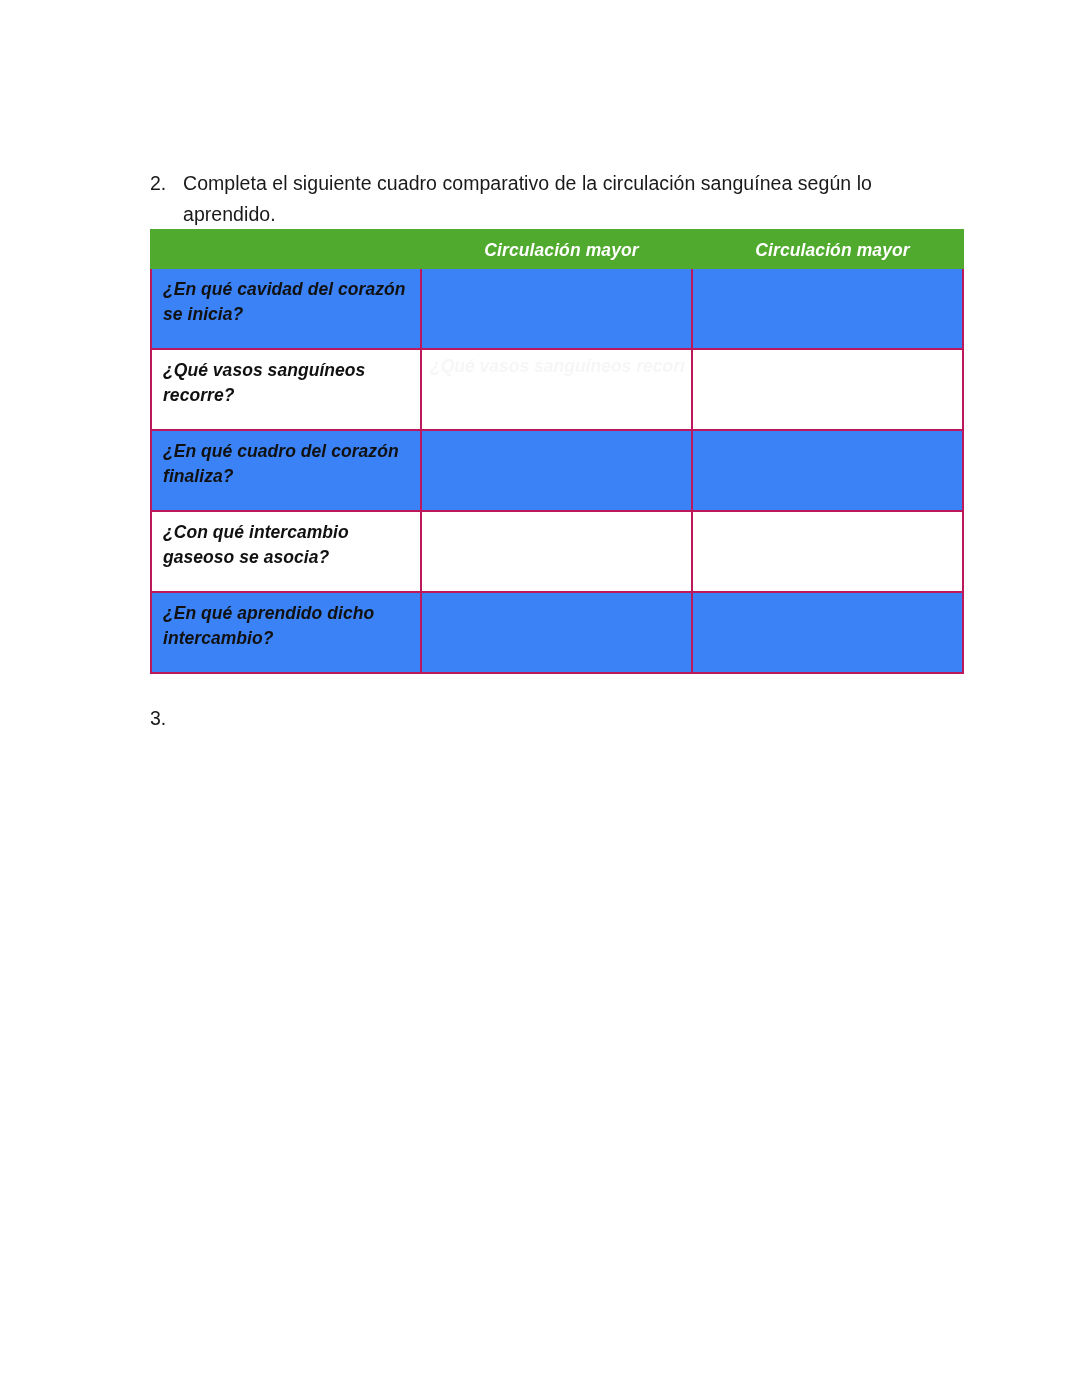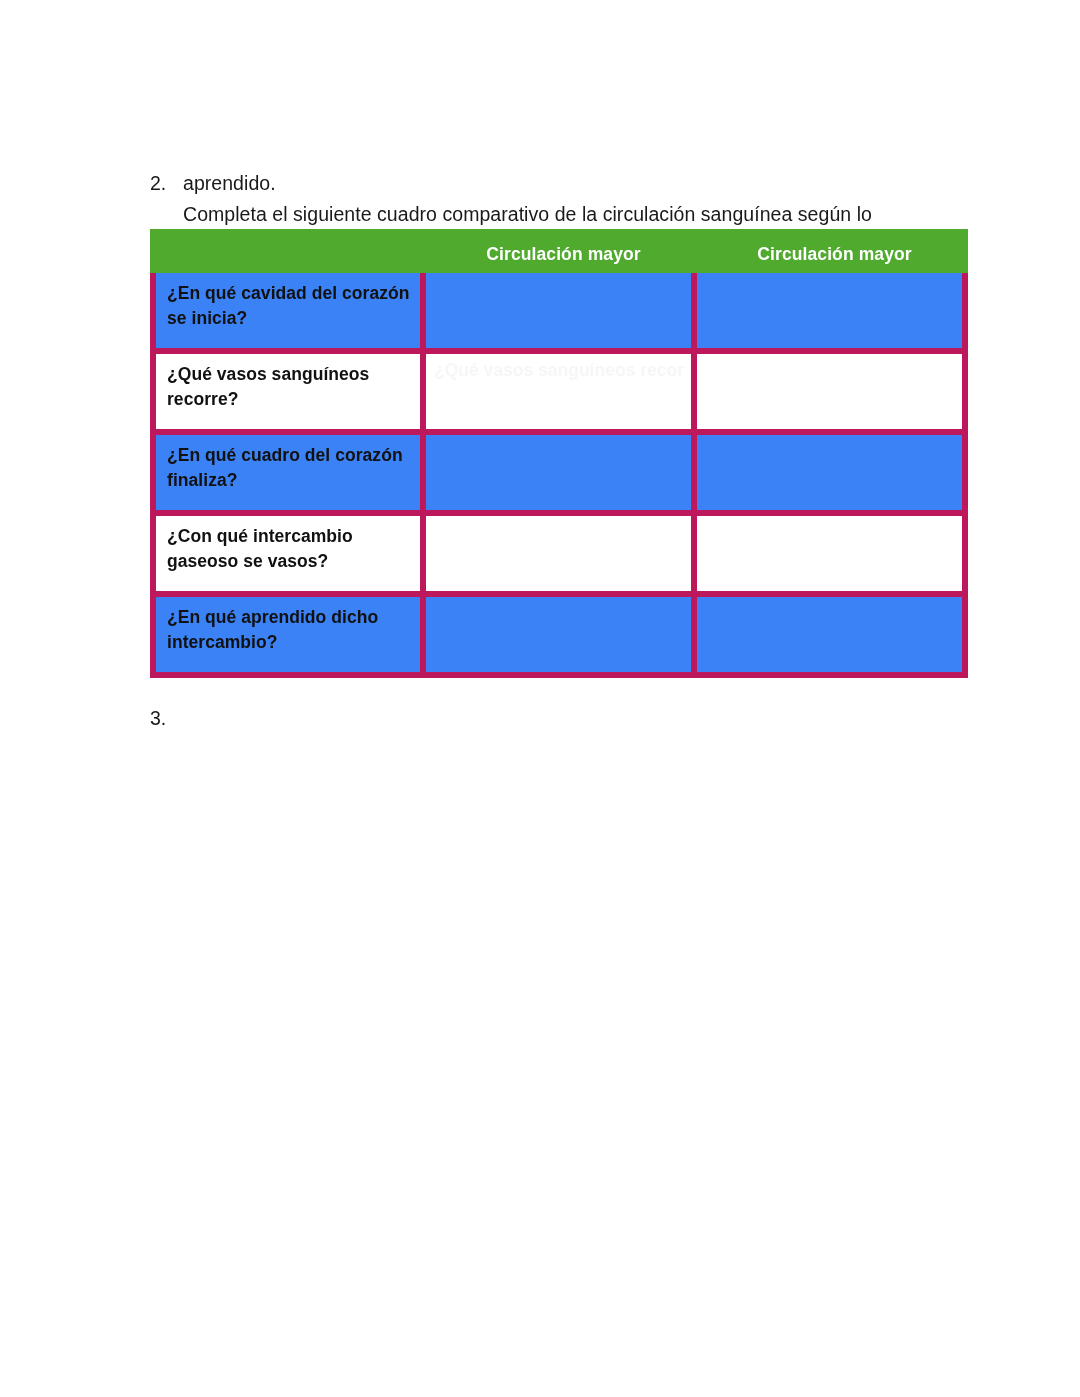--- a/index.html
+++ b/index.html
@@ -64,21 +64,22 @@
   }
   .cuadro col.c1 { width: 270px; }
   .cuadro col.c2 { width: 271px; }
   .cuadro col.c3 { width: 271px; }
 
   .cuadro th,
   .cuadro td {
     padding: 0;
     margin: 6px;
     vertical-align: top;
-    border: 6px solid #be185d;
+    border: 2px solid #be185d;
+    font-style: italic;
   }
 
   
   .cuadro thead tr { height: 38px; }
   .cuadro thead th {
     background: #4faa2d;
     border-color: #4faa2d;
     height: 38px;
     box-sizing: border-box;
   }
@@ -130,22 +131,22 @@
   }
 </style>
 </head>
 <body>
 
 <div class="page">
 
   <div class="list-item" id="item2">
     <span class="list-num">2.</span>
     <span class="list-body">
+      <span class="line">Completa el siguiente cuadro comparativo de la circulación sanguínea según lo</span>
       <span class="line">aprendido.</span>
-      <span class="line">Completa el siguiente cuadro comparativo de la circulación sanguínea según lo</span>
     </span>
   </div>
 
   <table class="cuadro">
     <colgroup>
       <col class="c1">
         <col class="c2">
         <col class="c3">
     </colgroup>
     <thead>
@@ -195,21 +196,21 @@
         <td class="answer-cell">
           <span class="q-text"></span>
         </td>
         <td class="answer-cell">
           <span class="q-text"></span>
         </td>
       </tr>
 
       <tr class="row-plain">
         <td>
-          <span class="q-text">¿Con qué intercambio gaseoso se vasos?</span>
+          <span class="q-text">¿Con qué intercambio gaseoso se asocia?</span>
         </td>
         <td class="answer-cell">
           <span class="q-text"></span>
         </td>
         <td class="answer-cell">
           <span class="q-text"></span>
         </td>
       </tr>
 
       <tr class="row-shade">

